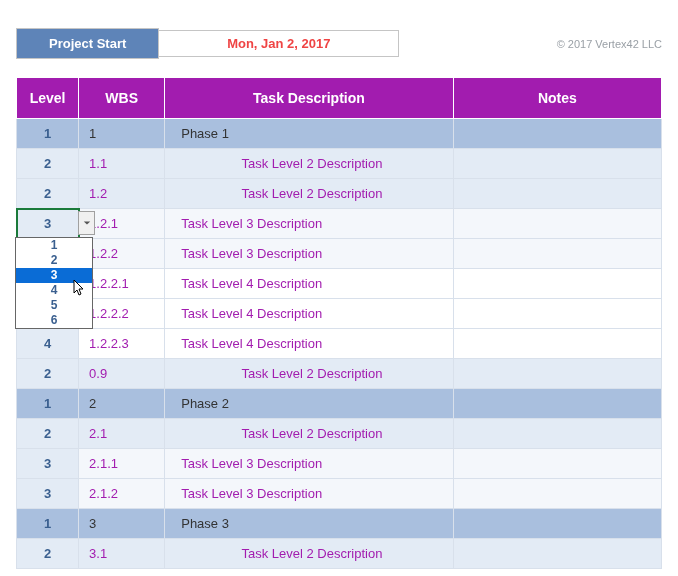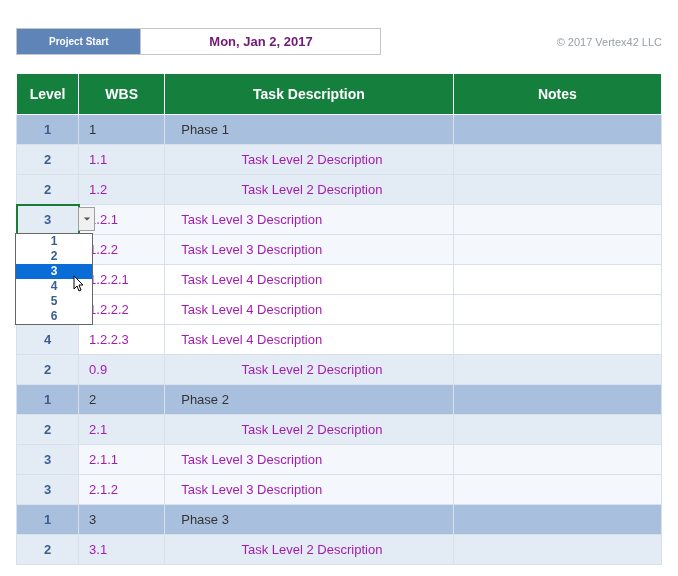--- a/index.html
+++ b/index.html
@@ -30,51 +30,51 @@
   }
   .start-row {
     display: flex;
     align-items: center;
     margin-bottom: 18px;
   }
   .start-label {
     background: #5e84b8;
     color: #fff;
     padding: 7px 32px;
-    font-size: 10px;
+    font-size: 13px;
     font-weight: 600;
     border: 1px solid #c5c5c5;
   }
   .start-date {
     border: 1px solid #c5c5c5;
     border-left: none;
     padding: 5px 28px;
     font-weight: 700;
     background: #fff;
     min-width: 240px;
     text-align: center;
-    color: #701a75;
+    color: #ef4444;
   }
   .copyright {
     margin-left: auto;
     font-size: 11px;
     color: #9aa0a6;
     padding-left: 39px;
   }
   table {
     border-collapse: collapse;
     width: 100%;
     table-layout: fixed;
   }
   col.level { width: 62px; }
   col.wbs { width: 86px; }
   col.desc { width: 288px; }
   col.notes { width: 208px; }
   th {
-    background: #15803d;
+    background: #a21caf;
     color: #fff;
     font-weight: 700;
     padding: 12px 8px;
     border: 1px solid #fff;
     text-align: center;
     font-size: 14px;
   }
   td {
     border: 1px solid #d8e0eb;
     padding: 6px 10px;

